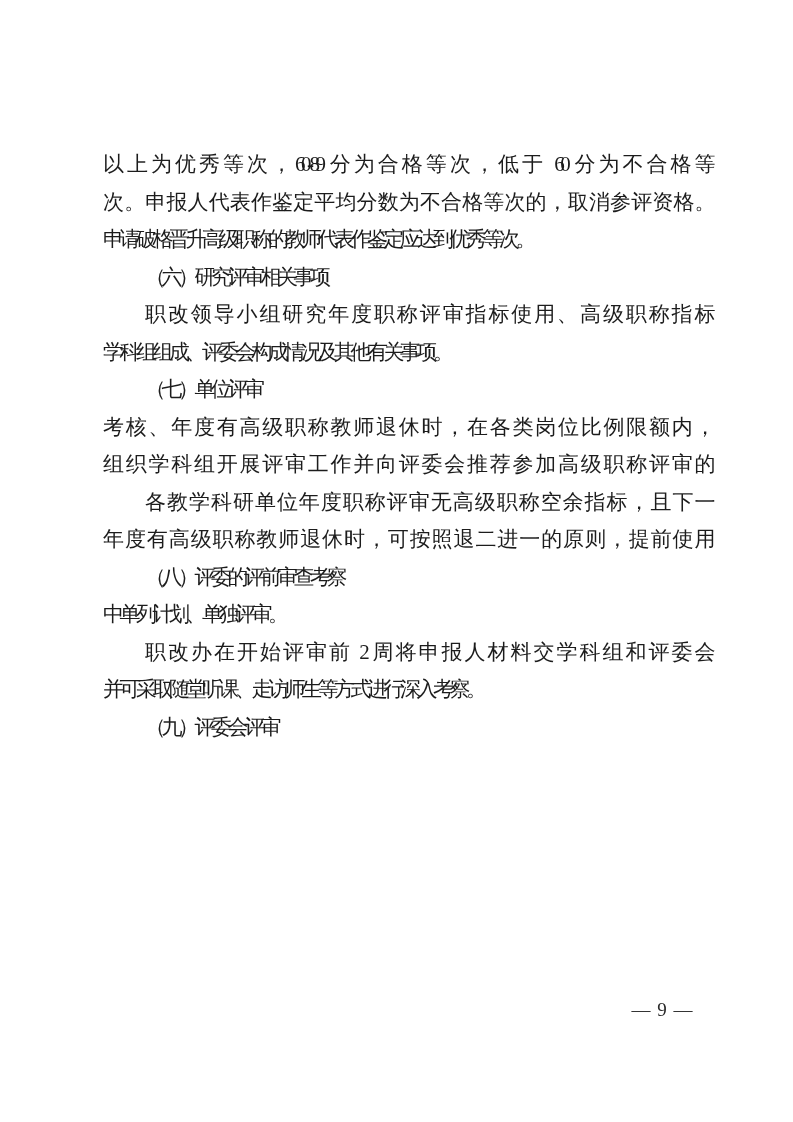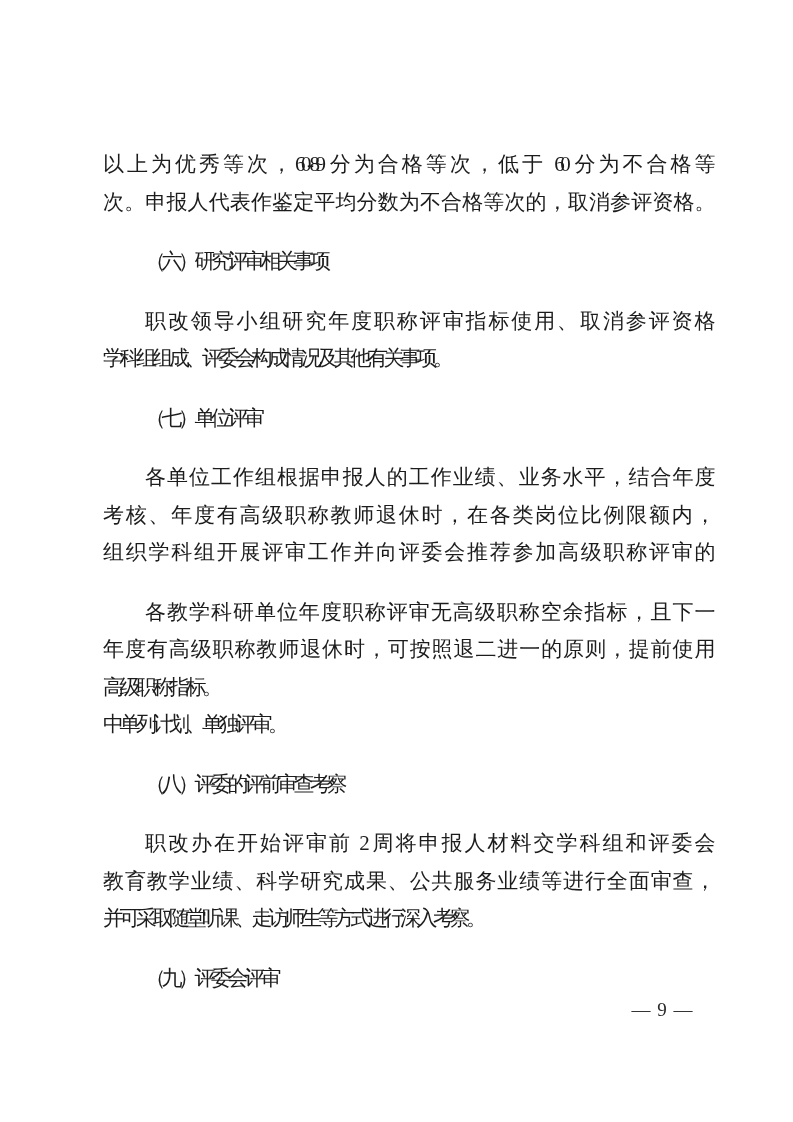--- a/index.html
+++ b/index.html
@@ -34,21 +34,20 @@
   
   .fill {
     white-space: normal;
     text-align: justify;
     text-align-last: justify;
     text-justify: inter-character;
   }
   
   .ind {
     text-indent: 42px;
-    margin-top: 22px;
   }
   .page-number {
     position: absolute;
     top: 998px;
     left: 610px;
     width: 105px;
     text-align: center;
     font-size: 19px;
     line-height: 24px;
     letter-spacing: 1px;
@@ -56,33 +55,31 @@
   }
 </style>
 </head>
 <body>
 
 <div class="page">
 
   <div class="text-block">
     <div class="ln fill">以上为优秀等次，60-89 分为合格等次，低于 60 分为不合格等</div>
     <div class="ln fill">次。申报人代表作鉴定平均分数为不合格等次的，取消参评资格。</div>
+    <div class="ln">申请破格晋升高级职称的教师代表作鉴定应达到优秀等次。</div>
     <div class="ln ind">（六）研究评审相关事项</div>
-    <div class="ln fill ind">职改领导小组研究年度职称评审指标使用、取消参评资格</div>
+    <div class="ln fill ind">职改领导小组研究年度职称评审指标使用、高级职称指标</div>
     <div class="ln">学科组组成、评委会构成情况及其他有关事项。</div>
     <div class="ln ind">（七）单位评审</div>
-    <div class="ln fill ind">各单位工作组根据申报人的工作业绩、业务水平，结合年度</div>
     <div class="ln fill">考核、年度有高级职称教师退休时，在各类岗位比例限额内，</div>
     <div class="ln fill">组织学科组开展评审工作并向评委会推荐参加高级职称评审的</div>
     <div class="ln fill ind">各教学科研单位年度职称评审无高级职称空余指标，且下一</div>
     <div class="ln fill">年度有高级职称教师退休时，可按照退二进一的原则，提前使用</div>
-    <div class="ln">高级职称指标。</div>
+    <div class="ln ind">（八）评委的评前审查考察</div>
     <div class="ln">中单列计划、单独评审。</div>
-    <div class="ln ind">（八）评委的评前审查考察</div>
     <div class="ln fill ind">职改办在开始评审前 2 周将申报人材料交学科组和评委会</div>
-    <div class="ln fill">教育教学业绩、科学研究成果、公共服务业绩等进行全面审查，</div>
     <div class="ln">并可采取随堂听课、走访师生等方式进行深入考察。</div>
     <div class="ln ind">（九）评委会评审</div>
   </div>
 
   <div class="page-number">— 9 —</div>
 
 </div>
 
 </body></html>

